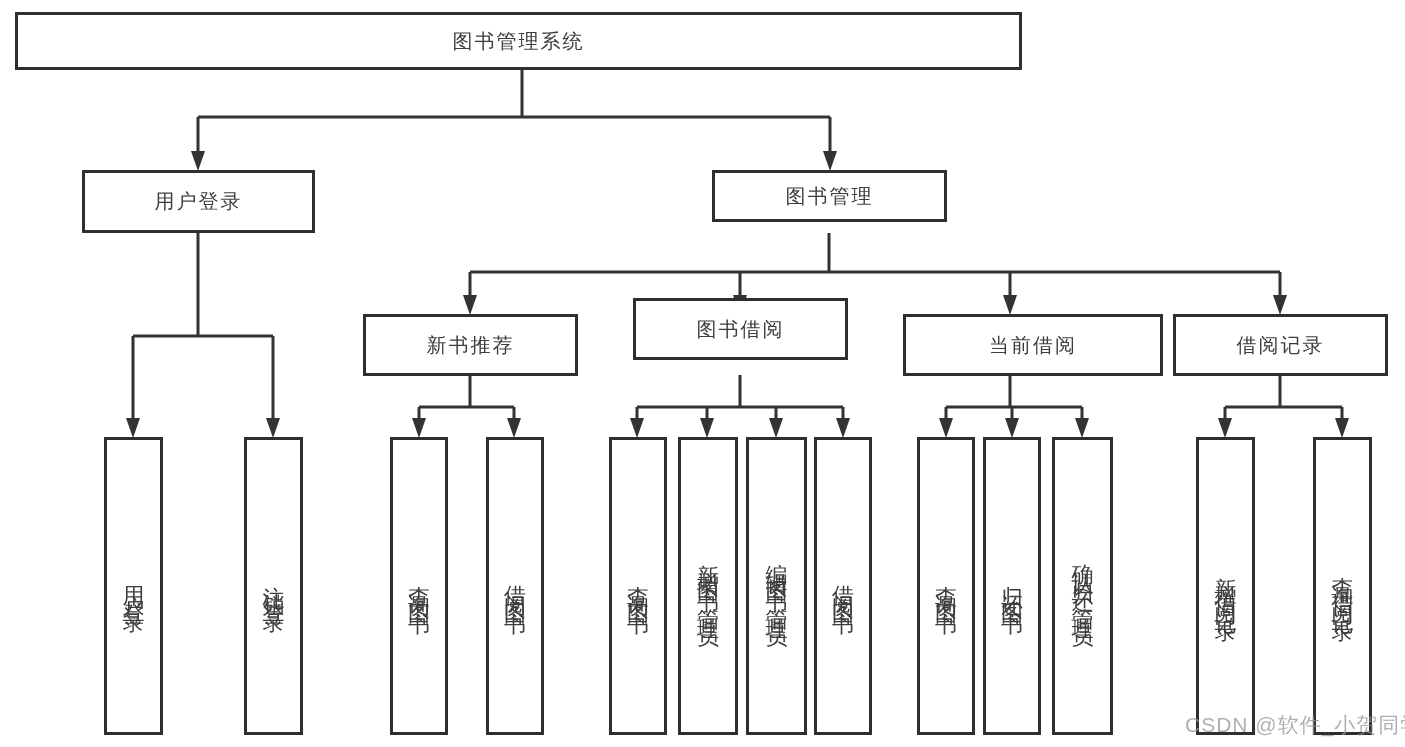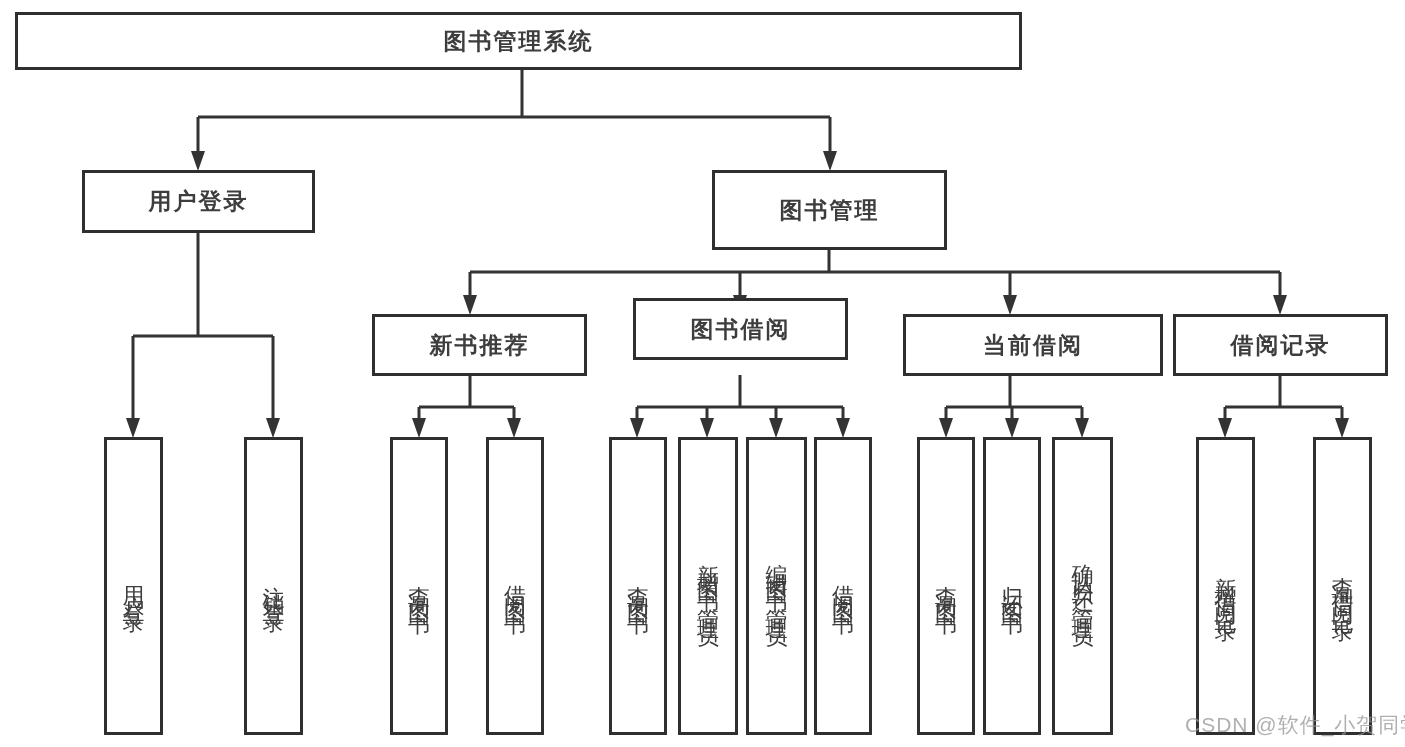--- a/index.html
+++ b/index.html
@@ -35,24 +35,23 @@
     position: absolute;
     box-sizing: border-box;
     background: #ffffff;
     border: 3px solid #2f2f2f;
     display: flex;
     align-items: center;
     justify-content: center;
     color: #3d3d3d;
   }
   .h-node span {
-    font-size: 23px;
+    font-size: 20px;
     letter-spacing: 2px;
     white-space: nowrap;
-    font-weight: bold;
   }
   .v-node span {
     writing-mode: vertical-rl;
     text-orientation: mixed;
     font-size: 22px;
     letter-spacing: 9px;
     line-height: 1;
     white-space: nowrap;
   }
   .watermark {
@@ -107,25 +106,25 @@
     <polygon points="1335,418 1349,418 1342,438"></polygon>
   </svg>
 
   <div class="node h-node" style="left:15px; top:12px; width:1007px; height:58px;">
     <span>图书管理系统</span>
   </div>
 
   <div class="node h-node" style="left:82px; top:170px; width:233px; height:63px;">
     <span>用户登录</span>
   </div>
-  <div class="node h-node" style="left:712px; top:170px; width:235px; height:80px;">
+  <div class="node h-node" style="left:712px; top:170px; width:235px; height:52px;">
     <span>图书管理</span>
   </div>
 
-  <div class="node h-node" style="left:363px; top:314px; width:215px; height:62px;margin-left:9px;">
+  <div class="node h-node" style="left:363px; top:314px; width:215px; height:62px;">
     <span>新书推荐</span>
   </div>
   <div class="node h-node" style="left:633px; top:298px; width:215px; height:62px;">
     <span>图书借阅</span>
   </div>
   <div class="node h-node" style="left:903px; top:314px; width:260px; height:62px;">
     <span>当前借阅</span>
   </div>
   <div class="node h-node" style="left:1173px; top:314px; width:215px; height:62px;">
     <span>借阅记录</span>

